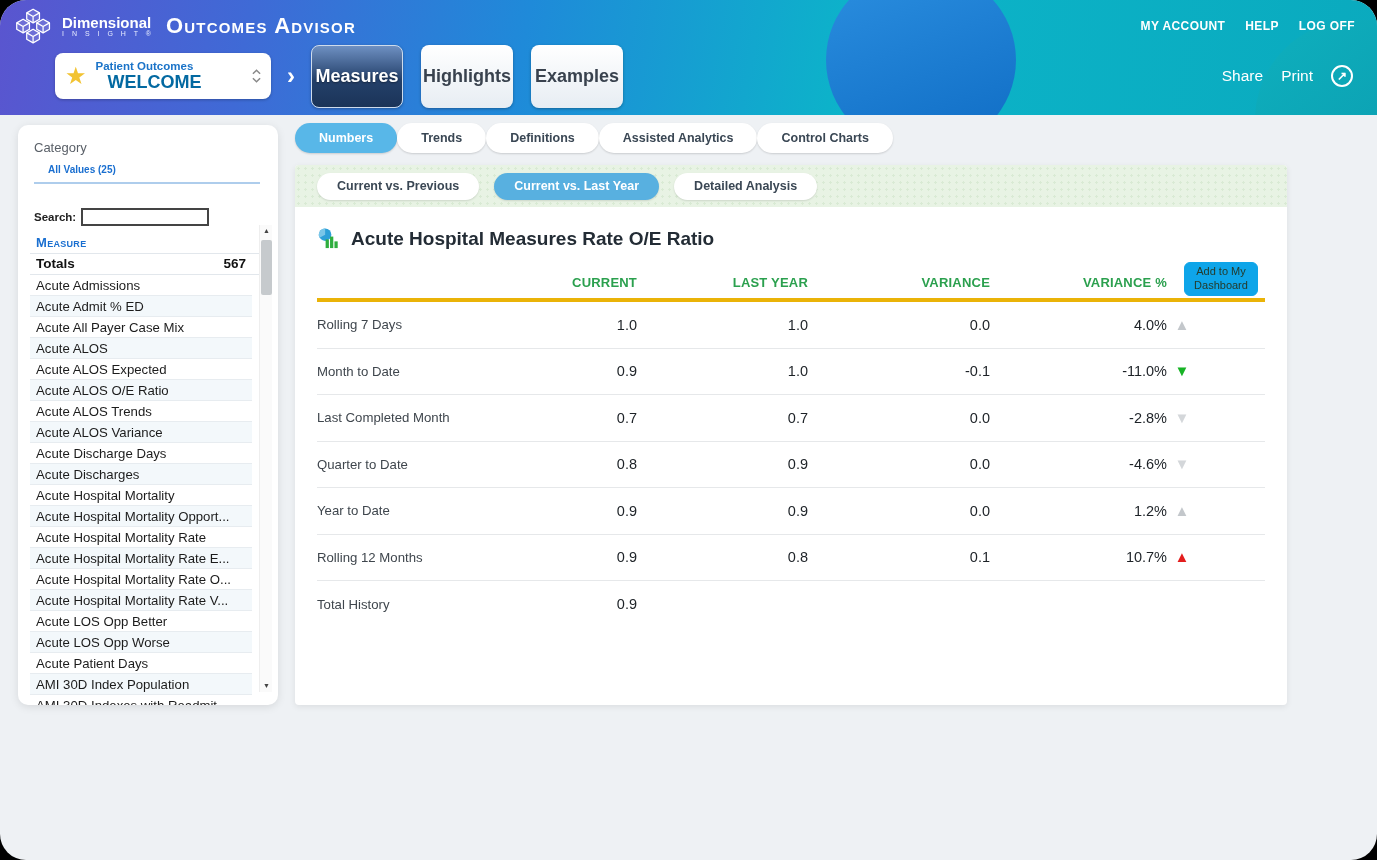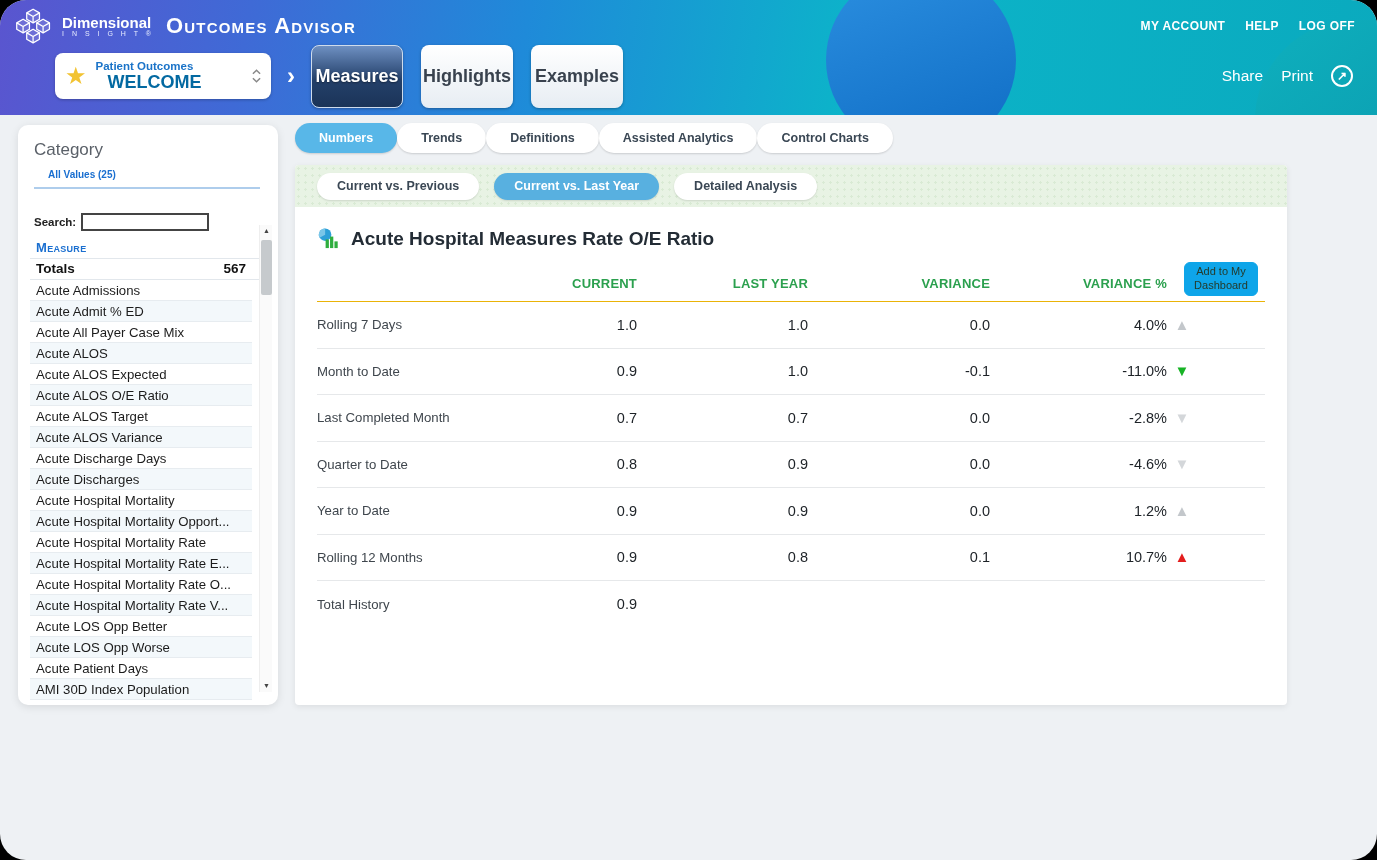--- a/index.html
+++ b/index.html
@@ -61,21 +61,21 @@
     display: flex; align-items: center; justify-content: center;
     color: #fff; font-size: 12px; font-weight: bold; cursor: pointer;
   }
 
   
   aside.sidebar {
     position: absolute; left: 18px; top: 125px; width: 260px; height: 580px;
     background: #fff; border-radius: 10px; box-shadow: 0 2px 8px rgba(0,0,0,.10);
     padding: 15px 12px 12px 12px; overflow: hidden;
   }
-  .cat-label { color: #5a6068; font-size: 17px; padding-left: 4px; }
+  .cat-label { color: #5a6068; font-size: 13px; padding-left: 4px; }
   .cat-value {
     margin-top: 9px; margin-left: 4px; margin-right: 6px;
     color: #1a6fd0; font-weight: bold; font-size: 10px;
     padding: 0 0 7px 14px; border-bottom: 2px solid #aecdec; cursor: pointer;
   }
   .search-row { display: flex; align-items: center; margin-top: 24px; padding-left: 4px; gap: 5px; }
   .search-row label { font-size: 11.5px; font-weight: bold; color: #222; }
   .search-row input {
     width: 128px; height: 18px; border: 2px solid #444; border-radius: 0;
     font-family: "Liberation Sans", sans-serif; font-size: 12px; padding: 0 3px;
@@ -129,21 +129,21 @@
   .subtab[data-state="active"] { background: #58b0e0; color: #fff; }
 
   .panel-body { padding: 20px 22px 0 22px; }
   .title-row { display: flex; align-items: center; gap: 11px; }
   .measure-title { font-size: 19px; font-weight: bold; color: #232c35; }
 
   .thead-wrap { position: relative; margin-top: 16px; }
   .thead {
     display: grid; grid-template-columns: 150px 170px 171px 182px 177px;
     padding-right: 98px; height: 36px; align-items: center;
-    border-bottom: 1px solid #eab308;
+    border-bottom: 4px solid #eab308;
   }
   .hcell { text-align: right; color: #2ba04e; font-weight: bold; font-size: 13px; letter-spacing: .2px; }
   .hcell.spacer { text-align: left; }
   .dash-btn {
     position: absolute; right: 7px; top: -4px; width: 74px; height: 34px;
     background: #0ea5e9; border: 1px solid #0ea5e9; border-radius: 6px; cursor: pointer;
     color: #243b2c; font-family: "Liberation Sans", sans-serif; font-size: 11px; line-height: 1.25; text-align: center;
   }
 
   .trow {
@@ -241,21 +241,21 @@
       <span>567</span>
     </div>
     <div class="measure-list-wrap">
       <ul class="measure-list">
           <li class="measure-item">Acute Admissions</li>
           <li class="measure-item">Acute Admit % ED</li>
           <li class="measure-item">Acute All Payer Case Mix</li>
           <li class="measure-item">Acute ALOS</li>
           <li class="measure-item">Acute ALOS Expected</li>
           <li class="measure-item">Acute ALOS O/E Ratio</li>
-          <li class="measure-item">Acute ALOS Target</li>
+          <li class="measure-item">Acute ALOS Trends</li>
           <li class="measure-item">Acute ALOS Variance</li>
           <li class="measure-item">Acute Discharge Days</li>
           <li class="measure-item">Acute Discharges</li>
           <li class="measure-item">Acute Hospital Mortality</li>
           <li class="measure-item">Acute Hospital Mortality Opport...</li>
           <li class="measure-item">Acute Hospital Mortality Rate</li>
           <li class="measure-item">Acute Hospital Mortality Rate E...</li>
           <li class="measure-item">Acute Hospital Mortality Rate O...</li>
           <li class="measure-item">Acute Hospital Mortality Rate V...</li>
           <li class="measure-item">Acute LOS Opp Better</li>

